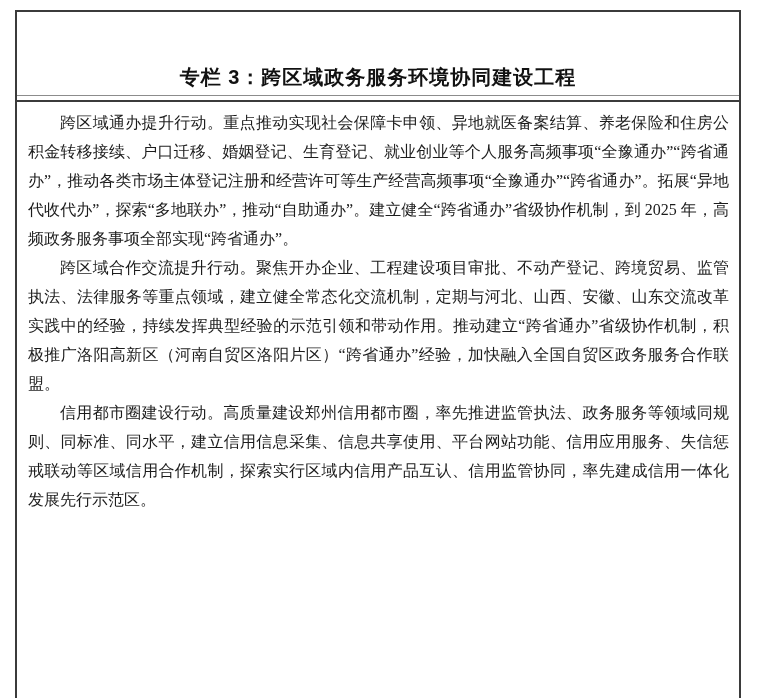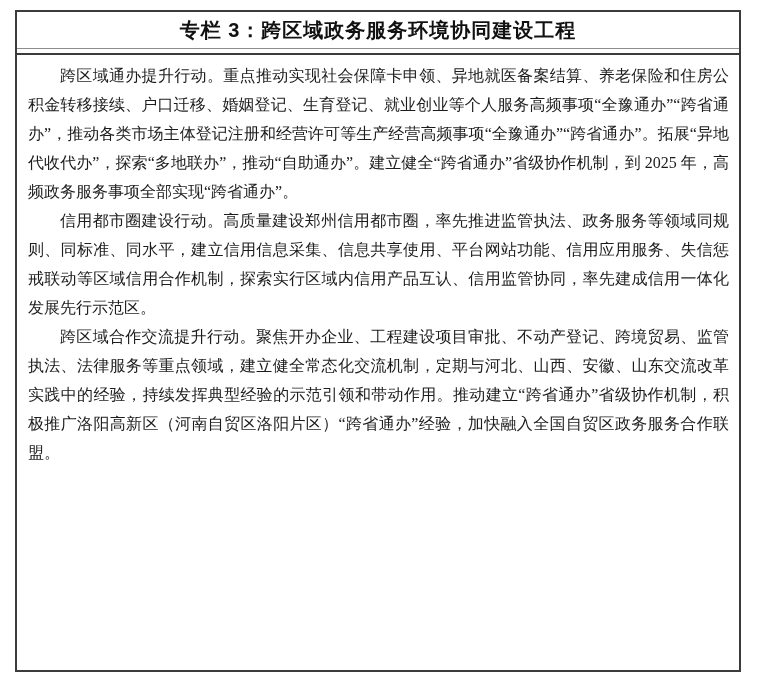--- a/index.html
+++ b/index.html
@@ -30,20 +30,21 @@
     display: flex;
     align-items: center;
     justify-content: center;
     border-bottom: 1px solid #8c8c8c;
     font-family: "Liberation Sans", "DejaVu Sans", sans-serif;
     font-weight: bold;
     font-size: 20px;
     letter-spacing: 1px;
     color: #111111;
     white-space: nowrap;
+    margin-top: 47px;
   }
   .panel-body {
     border-top: 2px solid #3b3b3b;
     margin-top: 4px;
     padding: 6px 10px 10px 11px;
     font-size: 16px;
     line-height: 29px;
     text-align: justify;
     text-justify: inter-ideograph;
     min-height: 617px;
@@ -56,17 +57,17 @@
   }
 </style>
 </head>
 <body>
 
 <div class="page">
   <div class="panel">
     <div class="panel-title">专栏 3：跨区域政务服务环境协同建设工程</div>
     <div class="panel-body">
       <p class="para">跨区域通办提升行动。重点推动实现社会保障卡申领、异地就医备案结算、养老保险和住房公积金转移接续、户口迁移、婚姻登记、生育登记、就业创业等个人服务高频事项“全豫通办”“跨省通办”，推动各类市场主体登记注册和经营许可等生产经营高频事项“全豫通办”“跨省通办”。拓展“异地代收代办”，探索“多地联办”，推动“自助通办”。建立健全“跨省通办”省级协作机制，到 2025 年，高频政务服务事项全部实现“跨省通办”。</p>
+      <p class="para">跨区域合作交流提升行动。聚焦开办企业、工程建设项目审批、不动产登记、跨境贸易、监管执法、法律服务等重点领域，建立健全常态化交流机制，定期与河北、山西、安徽、山东交流改革实践中的经验，持续发挥典型经验的示范引领和带动作用。推动建立“跨省通办”省级协作机制，积极推广洛阳高新区（河南自贸区洛阳片区）“跨省通办”经验，加快融入全国自贸区政务服务合作联盟。</p>
       <p class="para">信用都市圈建设行动。高质量建设郑州信用都市圈，率先推进监管执法、政务服务等领域同规则、同标准、同水平，建立信用信息采集、信息共享使用、平台网站功能、信用应用服务、失信惩戒联动等区域信用合作机制，探索实行区域内信用产品互认、信用监管协同，率先建成信用一体化发展先行示范区。</p>
-      <p class="para">跨区域合作交流提升行动。聚焦开办企业、工程建设项目审批、不动产登记、跨境贸易、监管执法、法律服务等重点领域，建立健全常态化交流机制，定期与河北、山西、安徽、山东交流改革实践中的经验，持续发挥典型经验的示范引领和带动作用。推动建立“跨省通办”省级协作机制，积极推广洛阳高新区（河南自贸区洛阳片区）“跨省通办”经验，加快融入全国自贸区政务服务合作联盟。</p>
     </div>
   </div>
 </div>
 
 </body></html>

